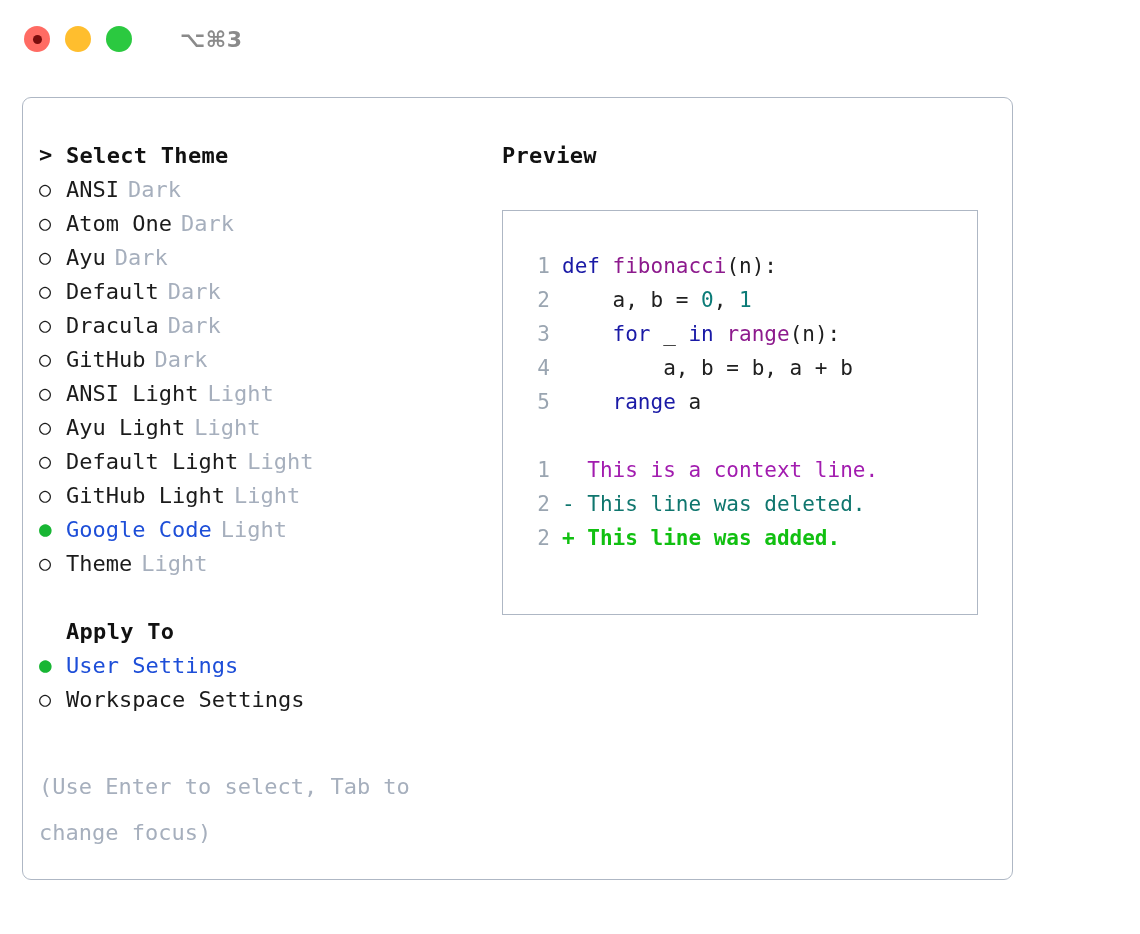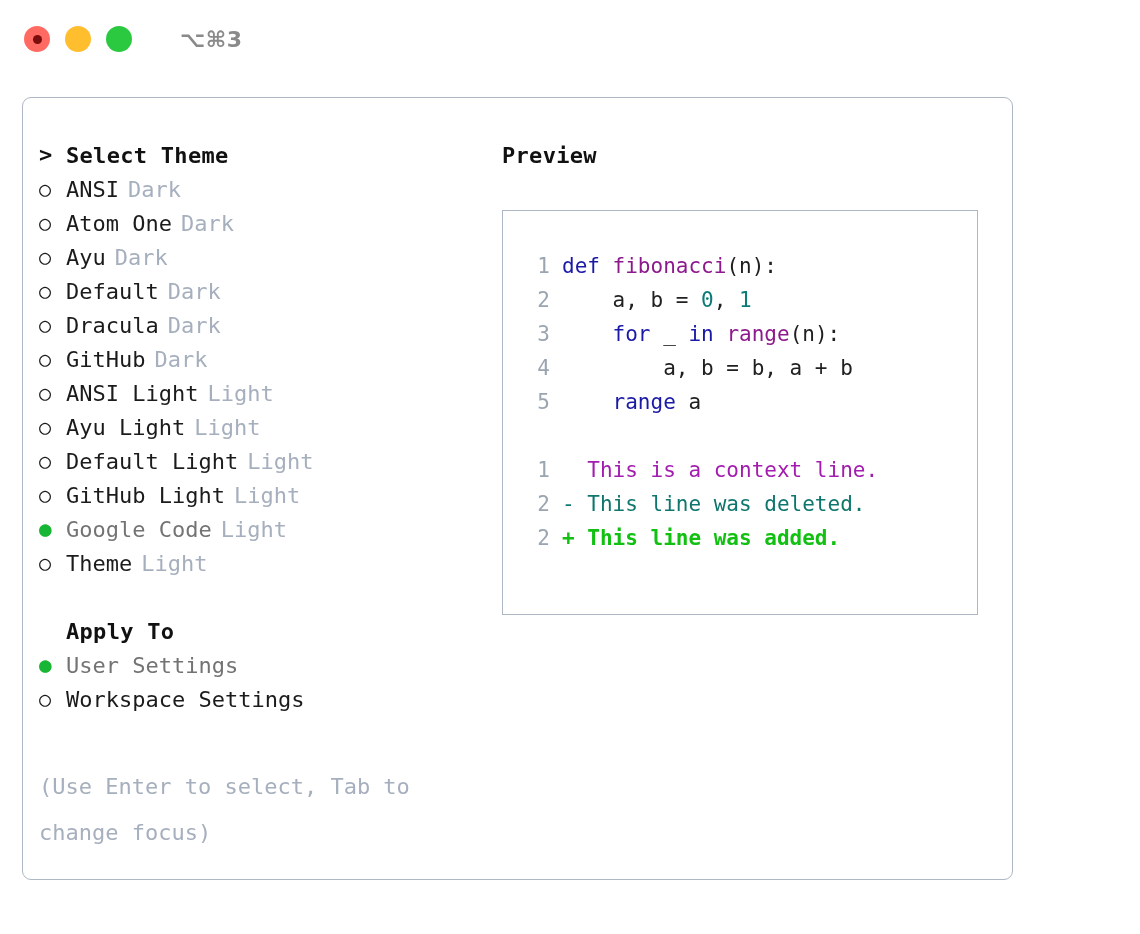--- a/index.html
+++ b/index.html
@@ -106,21 +106,21 @@
   .marker.sel {
     color: #18b634;
     font-size: 21px;
   }
   .marker.prompt {
     color: #111111;
     font-weight: bold;
     font-size: 22px;
   }
   .item-name { color: #1b1b1b; }
-  .item-name.selected { color: #737373; }
+  .item-name.selected { color: #1d4ed8; }
   .item-variant {
     color: #a6afbd;
     margin-left: 9px;
   }
   .heading {
     font-weight: bold;
     color: #111111;
     letter-spacing: 0.3px;
   }
   .spacer-row { height: 34px; }

